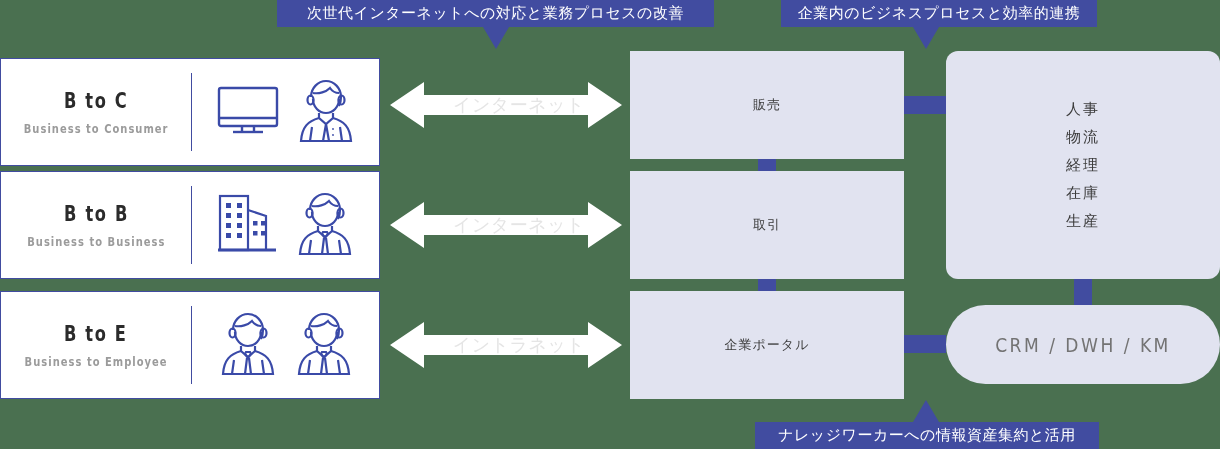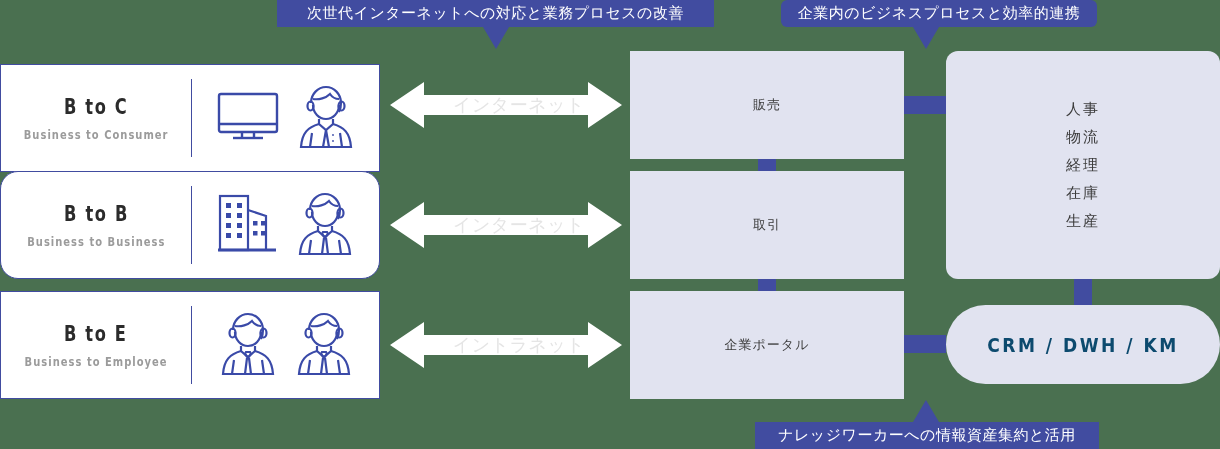--- a/index.html
+++ b/index.html
@@ -39,41 +39,41 @@
     border-left: 13px solid transparent;
     border-right: 13px solid transparent;
     border-top: 22px solid #414ca0;
   }
   .banner-tail.up {
     border-top: none;
     border-bottom: 22px solid #414ca0;
   }
 
   #banner-top-left   { left: 277px; top: 0;   width: 437px; }
-  #banner-top-right  { left: 781px; top: 0;   width: 316px; border-radius: 6px; }
+  #banner-top-right  { left: 781px; top: 0;   width: 316px; }
   #banner-bottom     { left: 755px; top: 422px; width: 344px; }
 
   #tail-top-left  { left: 483px;  top: 27px; }
   #tail-top-right { left: 913px;  top: 27px; }
   #tail-bottom    { left: 913px;  top: 400px; }
 
   
   .card {
     position: absolute;
     left: 0;
     width: 380px;
     height: 108px;
     background: #ffffff;
     border: 1px solid #414ca0;
     box-sizing: border-box;
     display: flex;
     align-items: center;
   }
-  #card-btoc { top: 64px; }
-  #card-btob { top: 171px; border-radius: 18px; }
+  #card-btoc { top: 58px; }
+  #card-btob { top: 171px; }
   #card-btoe { top: 291px; }
 
   .card-label {
     width: 190px;
     display: flex;
     flex-direction: column;
     align-items: center;
     justify-content: center;
   }
   .card-title {
@@ -173,22 +173,22 @@
     left: 946px;
     top: 305px;
     width: 274px;
     height: 79px;
     background: #e1e3f0;
     border-radius: 40px;
     display: flex;
     align-items: center;
     justify-content: center;
     font-size: 19px;
-    font-weight: bold;
-    color: #0c4a6e;
+    font-weight: normal;
+    color: #737373;
     letter-spacing: 2.5px;
     font-family: "DejaVu Sans Condensed", "Liberation Sans Narrow", "Liberation Sans", sans-serif;
   }
 
   
   .conn {
     position: absolute;
     background: #414ca0;
   }
   .conn-v { width: 18px; height: 12px; }

